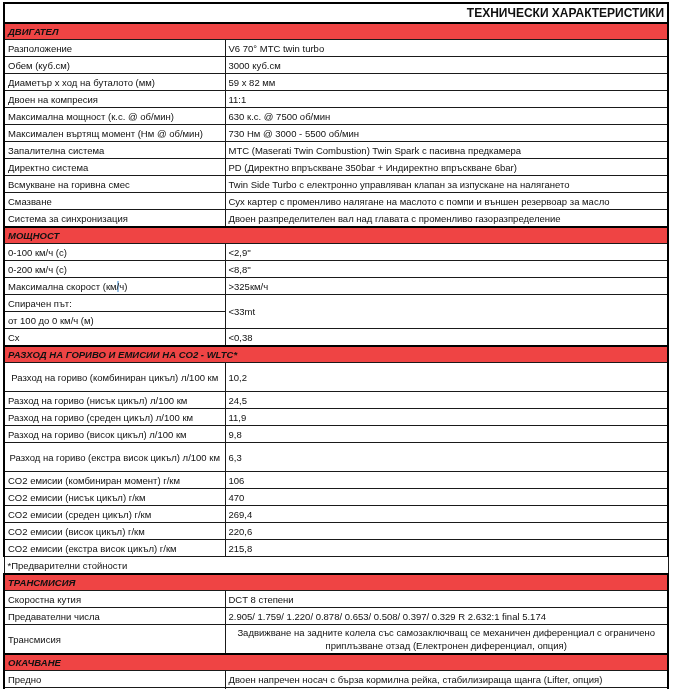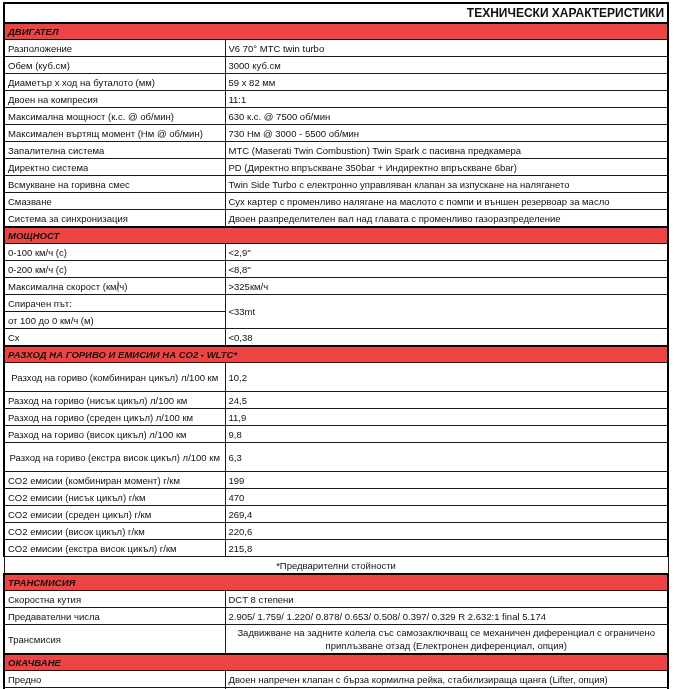--- a/index.html
+++ b/index.html
@@ -19,21 +19,21 @@
   tr.title td {
     height: 18px; text-align: right; font-weight: bold; font-size: 12px;
     border: 2px solid #000;
   }
   tr.section td {
     height: 15px; text-align: left; font-weight: bold; font-style: italic;
     background: #ef4444; border: 2px solid #000; border-bottom: 1px solid #1a1a1a;
   }
   tr.row td { height: 16px; }
   tr.row.tall td { height: 28px; }
-  tr.note td { height: 16px; text-align: center; font-weight: normal; }
+  tr.note td { height: 16px; font-weight: normal; }
   .outer-l { border-left: 2px solid #000 !important; }
   .outer-r { border-right: 2px solid #000 !important; }
   .cursor-hl { background: #9dc3e6; }
 </style>
 </head>
 <body>
 
 <div class="sheet">
 <table>
   <colgroup>
@@ -139,21 +139,21 @@
   <tr class="row">
           <td class="c1 outer-l">Разход на гориво (висок цикъл)  л/100 км</td>
           <td class="c2 outer-r">9,8</td>
         </tr>
   <tr class="row tall">
           <td class="c1 wrap outer-l">Разход на гориво (екстра висок цикъл)  л/100 км</td>
           <td class="c2 outer-r">6,3</td>
         </tr>
   <tr class="row">
           <td class="c1 outer-l">CO2 емисии (комбиниран момент) г/км</td>
-          <td class="c2 outer-r">199</td>
+          <td class="c2 outer-r">106</td>
         </tr>
   <tr class="row">
           <td class="c1 outer-l">CO2 емисии (нисък цикъл) г/км</td>
           <td class="c2 outer-r">470</td>
         </tr>
   <tr class="row">
           <td class="c1 outer-l">CO2 емисии (среден цикъл) г/км</td>
           <td class="c2 outer-r">269,4</td>
         </tr>
   <tr class="row">
@@ -182,21 +182,21 @@
   <tr class="row tall">
           <td class="c1 outer-l">Трансмисия</td>
           <td class="c2 wrap outer-r">Задвижване на задните колела със самозаключващ се механичен диференциал с ограничено приплъзване отзад (Електронен диференциал, опция)</td>
         </tr>
 
   <tr class="section">
     <td colspan="2">ОКАЧВАНЕ</td>
   </tr>
   <tr class="row">
           <td class="c1 outer-l">Предно</td>
-          <td class="c2 outer-r">Двоен напречен клапан с бърза кормилна рейка, стабилизираща щанга (Lifter, опция)</td>
+          <td class="c2 outer-r">Двоен напречен носач с бърза кормилна рейка, стабилизираща щанга (Lifter, опция)</td>
         </tr>
   <tr class="row">
           <td class="c1 outer-l" style="border-bottom:2px solid #000">Задно</td>
           <td class="c2 outer-r" style="border-bottom:2px solid #000">Двоен напречен носач с бърза кормилна рейка, стабилизираща щанга</td>
         </tr>
 </tbody>
     </table>
 </div>
 
 </body></html>

